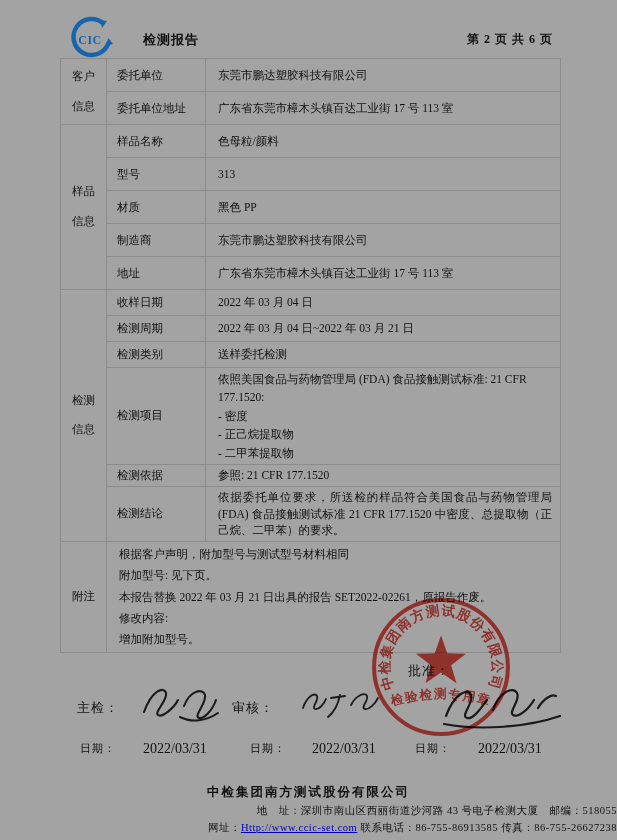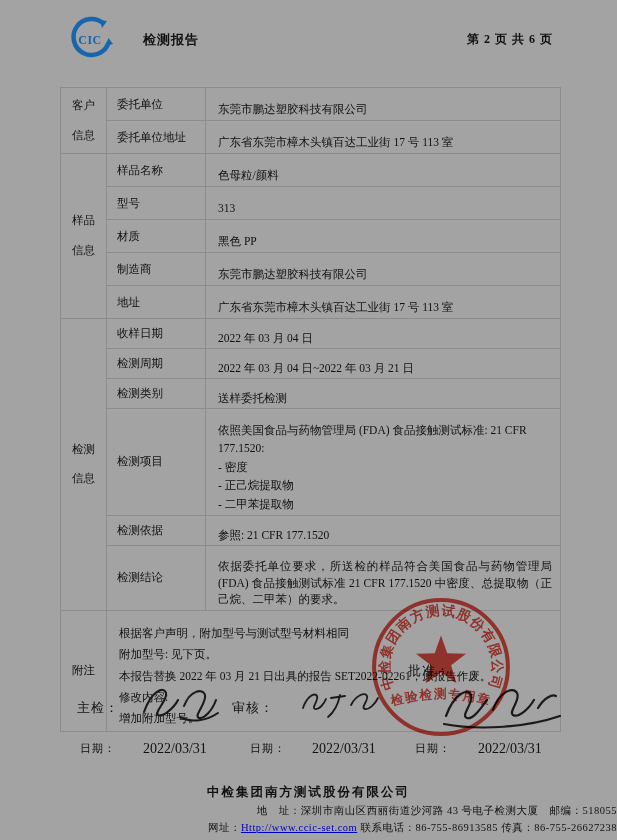--- a/index.html
+++ b/index.html
@@ -8,25 +8,25 @@
     position:relative; width:617px; height:840px; margin:0 auto;
     background:#a3a3a3; overflow:hidden;
     font-family:"Liberation Serif","DejaVu Serif",serif; color:#111;
   }
   
   .logo { position:absolute; left:67px; top:15px; width:46px; height:48px; }
   .hdr-title { position:absolute; left:143px; top:31px; font-size:13px; font-weight:bold; letter-spacing:1px; }
   .hdr-no { position:absolute; left:236px; top:31px; font-size:12px; font-weight:bold; }
   .hdr-page { position:absolute; left:467px; top:31px; font-size:12px; font-weight:bold; letter-spacing:1px; }
   
-  table.report { position:absolute; left:60px; top:87px; width:500px; border-collapse:collapse; table-layout:fixed;border-radius:21px; }
+  table.report { position:absolute; left:60px; top:58px; width:500px; border-collapse:collapse; table-layout:fixed;border-radius:21px; }
   table.report td { border:1px solid #8c8c8c; font-size:11.5px; vertical-align:middle; }
   td.gcol { text-align:center; white-space:pre-line; line-height:2.6; padding:0 2px; }
   td.lcol { padding:2px 4px 2px 10px; }
-  td.vcol { padding:12px 8px 2px 12px; }
+  td.vcol { padding:2px 8px 2px 12px; }
   tr.h33 td { height:33px; }
   tr.h26 td { height:26px; }
   tr.h91 td { height:91px; }
   tr.h22 td { height:22px; }
   tr.h50 td { height:50px; }
   tr.h103 td { height:103px; }
   .pre { white-space:pre-line; }
   .lh16 { line-height:1.6; }
   .lh145 { line-height:1.45; text-align:justify; }
   .lh18 { line-height:1.85; }

